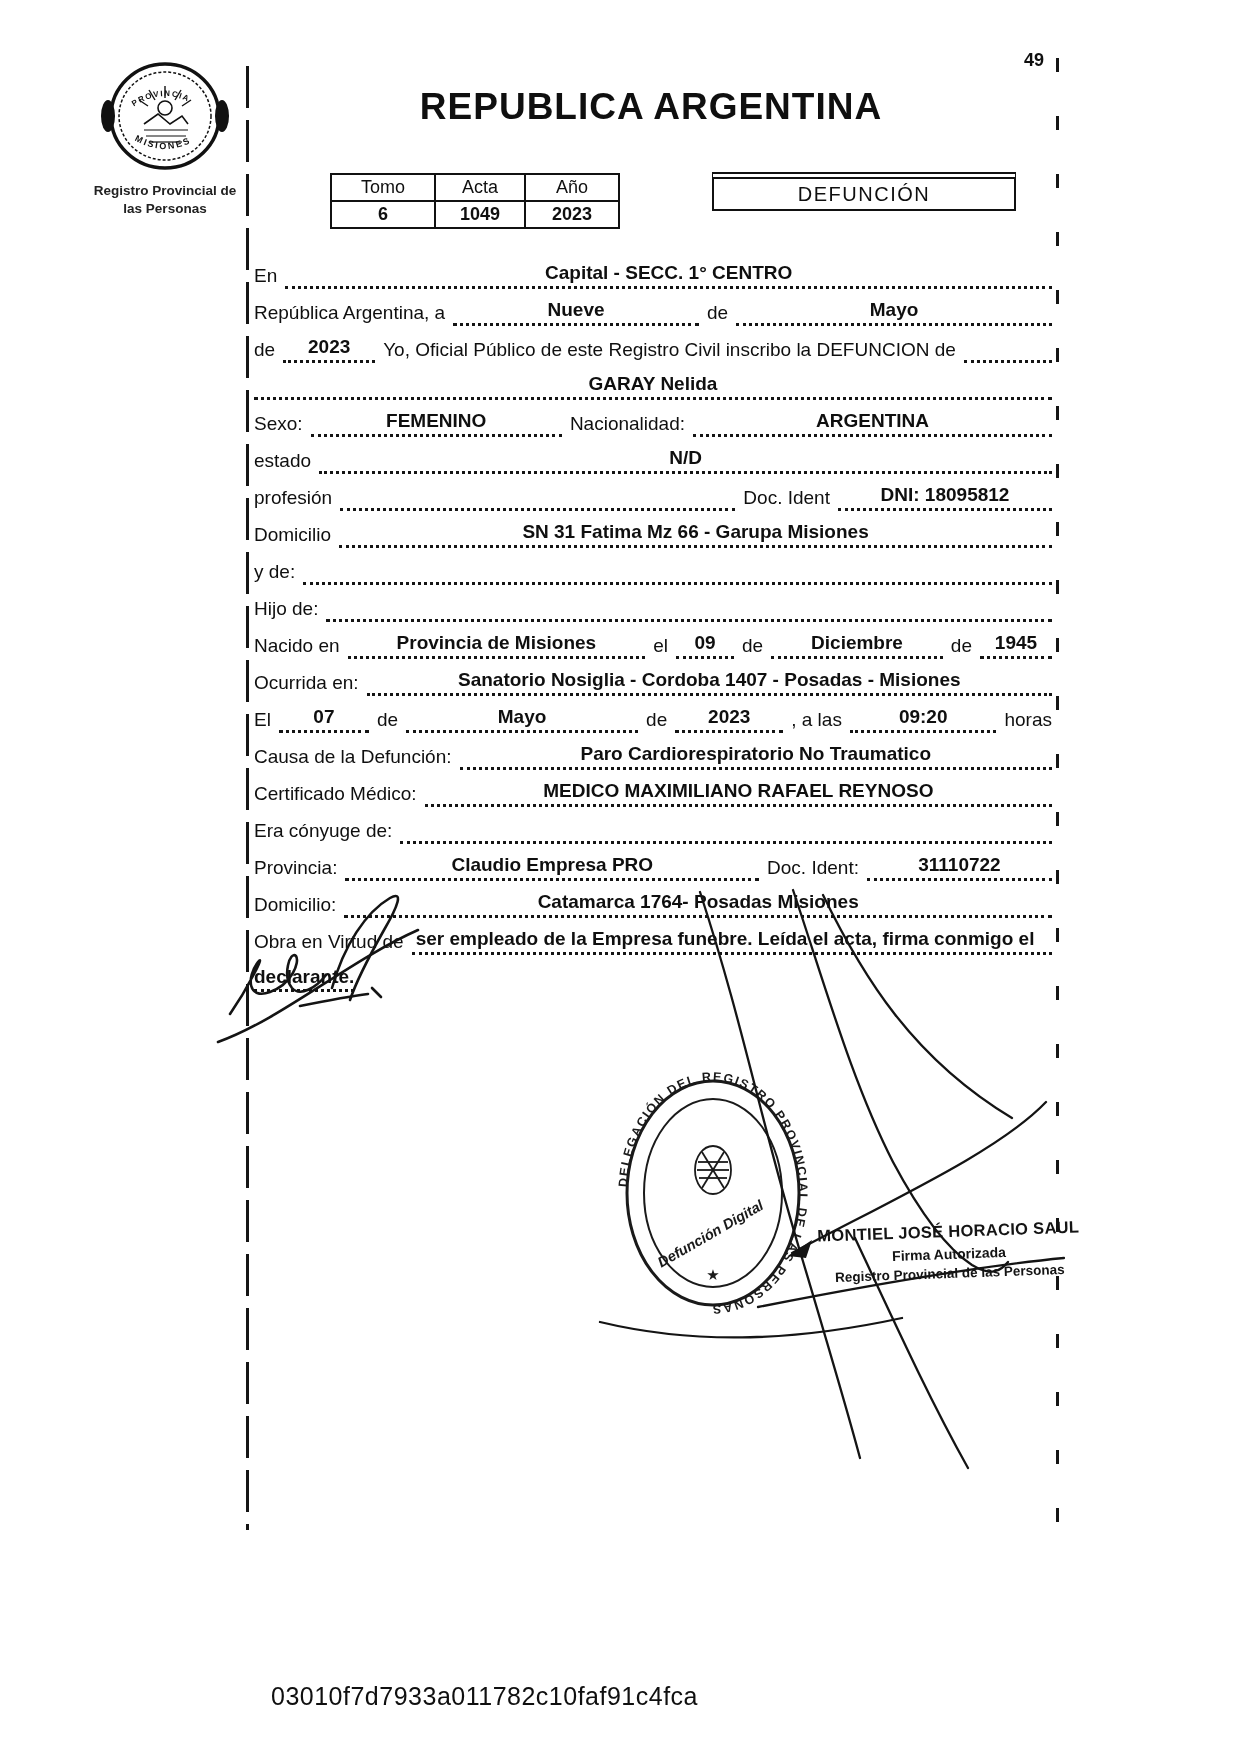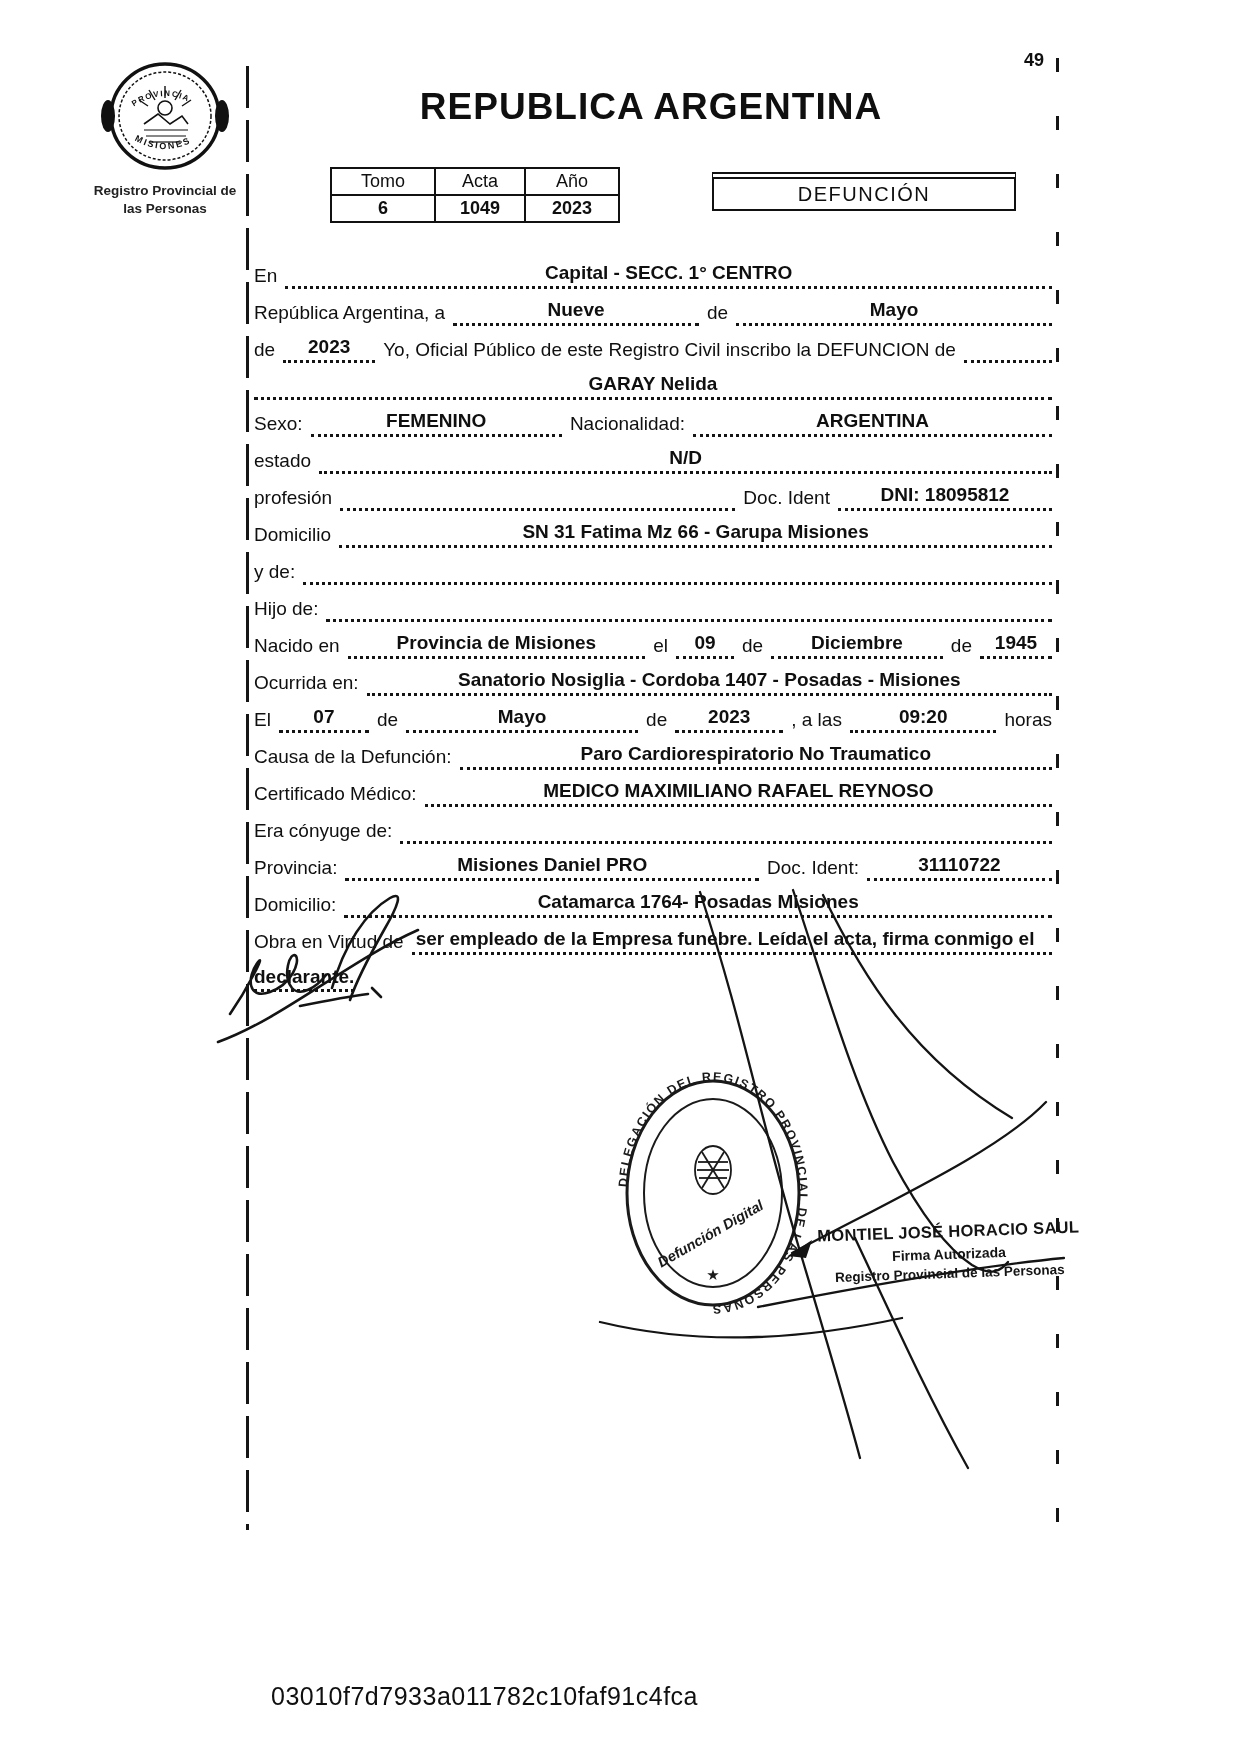--- a/index.html
+++ b/index.html
@@ -7,21 +7,21 @@
     width:1244px;height:1753px;position:relative;background:#ffffff;
     font-family:"Liberation Sans", sans-serif;color:#0f0f0f;overflow:hidden;
   }
   .abs{position:absolute;}
   
   .page-num{left:1024px;top:50px;font-size:18px;font-weight:bold;}
   .doc-title{left:252px;top:86px;width:798px;text-align:center;font-size:37px;font-weight:bold;letter-spacing:1px;}
   .logo-wrap{left:92px;top:58px;}
   .logo-caption{left:70px;top:182px;width:190px;text-align:center;font-size:13.5px;line-height:1.3;font-weight:bold;color:#222;}
   
-  .rec-table{left:330px;top:167px;border-collapse:collapse;}
+  .rec-table{left:330px;top:173px;border-collapse:collapse;}
   .rec-table td{border:2.5px solid #111;text-align:center;font-size:18px;padding:2px 0;}
   .rec-table tr td:nth-child(1){width:102px;}
   .rec-table tr td:nth-child(2){width:88px;margin-top:29px;}
   .rec-table tr td:nth-child(3){width:92px;}
   .rec-table .vals td{font-weight:bold;}
   .type-box{
     left:712px;top:172px;width:300px;height:30px;border:2.5px solid #111;border-top:7px double #111;
     text-align:center;font-size:20px;letter-spacing:1.5px;line-height:30px;font-weight:500;
   }
   
@@ -210,21 +210,21 @@
     <span class="fill grow">MEDICO MAXIMILIANO RAFAEL REYNOSO</span>
   </div>
 
   <div class="row">
     <span class="lbl">Era cónyuge de:</span>
     <span class="fill grow"></span>
   </div>
 
   <div class="row">
     <span class="lbl">Provincia:</span>
-    <span class="fill grow" style="flex:1.9">Misiones Daniel PRO</span>
+    <span class="fill grow" style="flex:1.9">Claudio Empresa PRO</span>
     <span class="lbl">Doc. Ident:</span>
     <span class="fill grow" style="flex:0.85">31110722</span>
   </div>
 
   <div class="row">
     <span class="lbl">Domicilio:</span>
     <span class="fill grow">Catamarca 1764- Posadas Misiones</span>
   </div>
 
   <div class="row">

